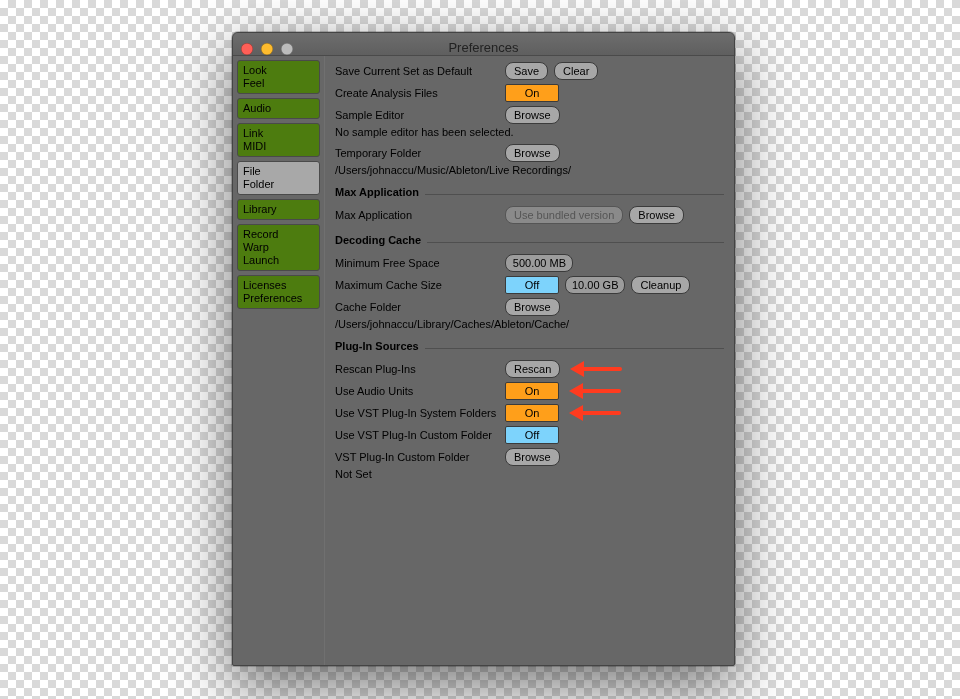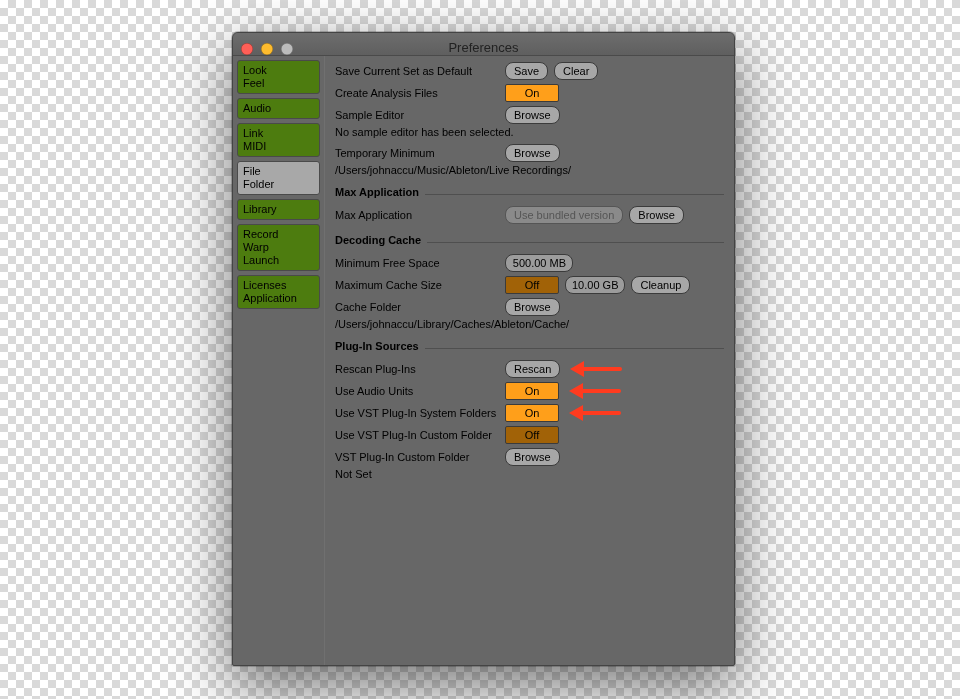--- a/index.html
+++ b/index.html
@@ -132,21 +132,21 @@
     border-color:#555;
     background:#8a8a8a;
   }
   .toggle {
     width:52px; height:16px;
     border:1px solid #3b3b3b;
     border-radius:2px;
     display:flex;
     overflow:hidden;
     font-size:11px;
-    background:#a16207;
+    background:#7dd3fc;
   }
   .toggle.on  { background:#ff9f1a; }
   .toggle > span {
     flex:1;
     display:flex; align-items:center; justify-content:center;
     color:#000;
   }
   .valbox {
     height:16px;
     border:1px solid #3b3b3b;
@@ -223,21 +223,21 @@
       <div class="tab">Audio</div>
       <div class="tab">Link
 MIDI</div>
       <div class="tab selected">File
 Folder</div>
       <div class="tab">Library</div>
       <div class="tab">Record
 Warp
 Launch</div>
       <div class="tab">Licenses
-Application</div>
+Preferences</div>
     </div>
 
     <div class="main">
 
       <div class="row">
         <div class="lbl">Save Current Set as Default</div>
         <div class="ctrls">
           <div class="btn">Save</div>
           <div class="btn">Clear</div>
         </div>
@@ -254,21 +254,21 @@
 
       <div class="row">
         <div class="lbl">Sample Editor</div>
         <div class="ctrls">
           <div class="btn">Browse</div>
         </div>
       </div>
       <div class="subtext">No sample editor has been selected.</div>
 
       <div class="row">
-        <div class="lbl">Temporary Minimum</div>
+        <div class="lbl">Temporary Folder</div>
         <div class="ctrls">
           <div class="btn">Browse</div>
         </div>
       </div>
       <div class="subtext">/Users/johnaccu/Music/Ableton/Live Recordings/</div>
 
       <div class="section">
         <span>Max Application</span>
         <div class="line"></div>
       </div>

